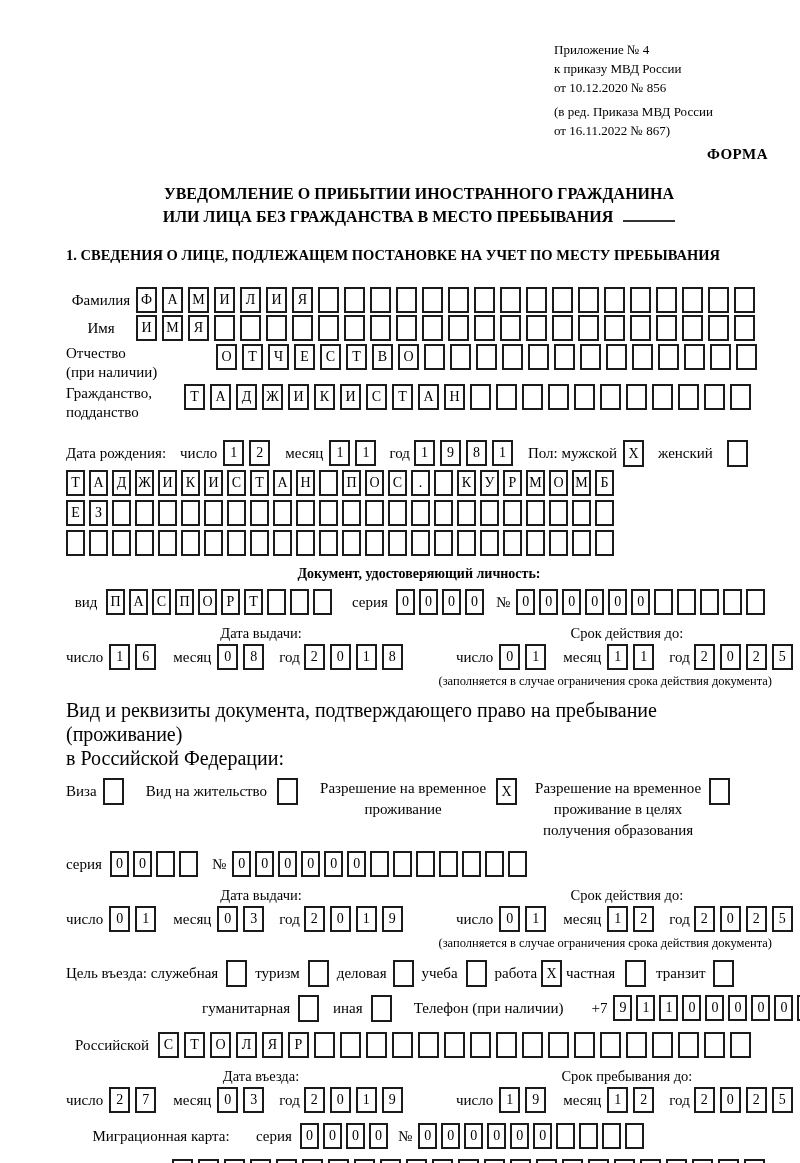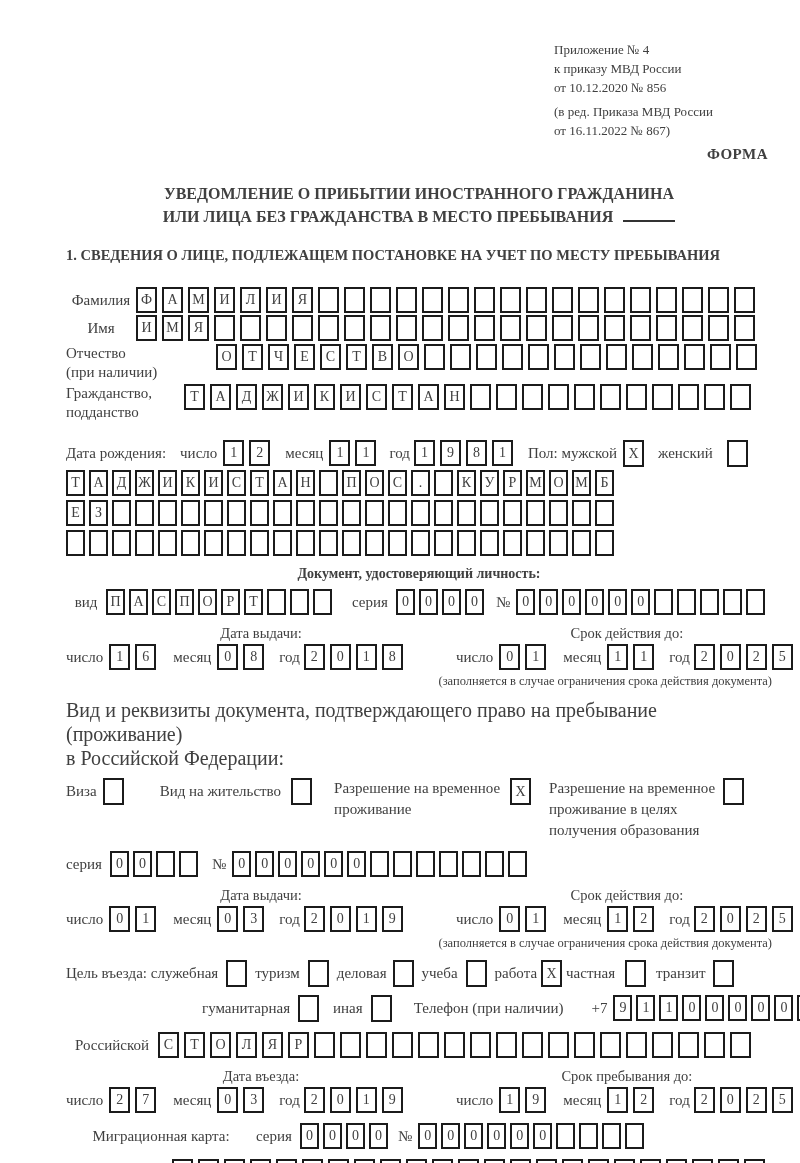--- a/index.html
+++ b/index.html
@@ -1,18 +1,18 @@
 <!DOCTYPE html>
 <html><head>
 <meta charset="utf-8">
 <style>
   * { margin:0; padding:0; box-sizing:border-box; }
   html,body { background:#ffffff; }
   .page {
-    width:800px; height:1163px; background:#fff; color:#404040;
+    width:800px; height:1163px; background:#fff; color:#000000;
     font-family:"Liberation Serif","DejaVu Serif",serif;
     font-size:15px; padding:40px 28px 14px 66px; overflow:hidden; position:relative;
   }
   
   .hdr { margin-left:auto; width:218px; font-size:13px; line-height:19px; }
   .hdr .grp2 { margin-top:5px; }
   .forma { text-align:right; font-weight:bold; font-size:15px; margin-top:6px; padding-right:4px; letter-spacing:.5px; }
   .title { text-align:center; font-weight:bold; font-size:16px; line-height:23px; margin-top:19px; }
   .blank-ln { display:inline-block; width:52px; height:13px; border-bottom:2.5px solid #333; margin-left:10px; }
   .sec { font-weight:bold; font-size:14.5px; margin-top:19px; margin-bottom:23px; }
@@ -25,37 +25,37 @@
     flex:none; display:flex; align-items:center; justify-content:center;
     width:21px; height:26px; border:2px solid #1b1b1b; margin-right:5px;
     font-size:14px; background:#fff;
   }
   .sm .cell { width:19px; margin-right:4px; }
   .cb .cell { margin-right:0; height:27px; }
   
   .w40{width:40px}.w70{width:70px}.w92{width:92px}.w106{width:106px}
   .w118{width:118px}.w140{width:140px}.w150{width:150px}.w190{width:190px}
   .ml6{margin-left:6px}.ml8{margin-left:8px}.ml10{margin-left:10px}.ml12{margin-left:12px}
-  .ml14{margin-left:14px}.ml16{margin-left:16px}.ml18{margin-left:18px}.ml22{margin-left:22px}.ml24{margin-left:36px}
+  .ml14{margin-left:14px}.ml16{margin-left:16px}.ml18{margin-left:18px}.ml22{margin-left:22px}.ml24{margin-left:22px}
   .mr4{margin-right:4px}.mr6{margin-right:6px}.mr8{margin-right:8px}.mr10{margin-right:10px}.mr14{margin-right:14px}
   .mb2{margin-bottom:2px}.mb3{margin-bottom:3px}.mb6{margin-bottom:6px}.mb10{margin-bottom:18px}
   .mt8{margin-top:8px}.mt10{margin-top:10px}
   
   .stack { display:flex; flex-direction:column; }
   .cellrows > .cells { margin-bottom:4px; }
   .doc-head { text-align:center; font-weight:bold; font-size:14px; margin:6px 0 7px 0; }
   .date-cols { display:flex; margin-top:10px; }
   .dcol-left { width:390px; flex:none; }
   .dcol-right { flex:1; }
   .dhead { text-align:center; font-size:14.5px; margin-bottom:2px; }
   .drow { display:flex; align-items:flex-start; }
   .note { font-size:12.5px; line-height:17px; }
   .note-right { text-align:right; margin-top:3px; }
   .txt { font-size:20px; line-height:24px; }
-  .mlc { display:flex; flex-direction:column; line-height:21px; flex:none; }
+  .mlc { display:flex; flex-direction:column; text-align:center; line-height:21px; flex:none; }
 </style>
 </head>
 <body>
 
 <div class="page">
 
   <div class="hdr">
     <div>Приложение № 4</div>
     <div>к приказу МВД России</div>
     <div>от 10.12.2020 № 856</div>

